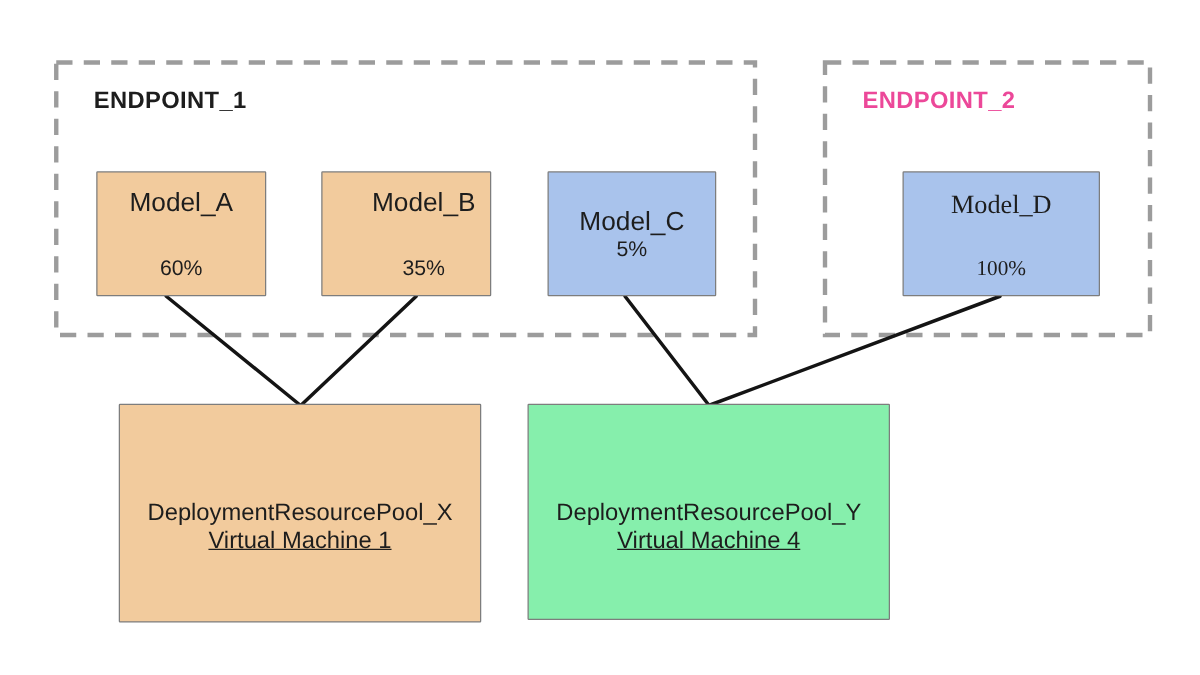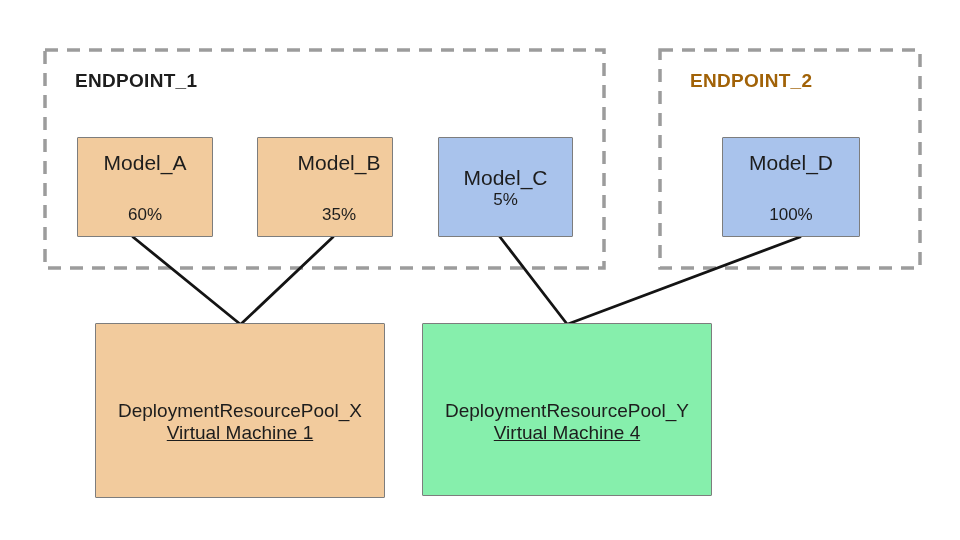--- a/index.html
+++ b/index.html
@@ -63,35 +63,35 @@
       <rect x="660" y="50" width="260" height="218" fill="none" stroke="#9c9c9c" stroke-width="3.5" stroke-dasharray="13 9"></rect>
       <line x1="133" y1="237" x2="240" y2="324" stroke="#141414" stroke-width="2.8" stroke-linecap="round"></line>
       <line x1="333" y1="237" x2="241" y2="324" stroke="#141414" stroke-width="2.8" stroke-linecap="round"></line>
       <line x1="500" y1="237" x2="567" y2="324" stroke="#141414" stroke-width="2.8" stroke-linecap="round"></line>
       <line x1="800" y1="237" x2="568" y2="324" stroke="#141414" stroke-width="2.8" stroke-linecap="round"></line>
     </svg>
 <div class="endpoint-region" style="left: 45px; top: 50px; width: 559px; height: 218px;">
       <div class="endpoint-label" style="color: rgb(29, 29, 29);">ENDPOINT_1</div>
     </div>
     <div class="endpoint-region" style="left: 660px; top: 50px; width: 260px; height: 218px;">
-      <div class="endpoint-label" style="color: #a16207;">ENDPOINT_2</div>
+      <div class="endpoint-label" style="color: #ec4899;">ENDPOINT_2</div>
     </div>
     <div class="node model-box" style="left: 77px; top: 137px; width: 136px; height: 100px; background: rgb(242, 203, 157); border-color: rgb(125, 125, 125); color: rgb(29, 29, 29); text-align: right;">
       <div class="model-label">Model_A</div>
       <div class="model-traffic">60%</div>
     </div>
     <div class="node model-box" style="left: 257px; top: 137px; width: 136px; height: 100px; background: rgb(242, 203, 157); border-color: rgb(125, 125, 125); color: rgb(29, 29, 29); padding-left: 32px;">
       <div class="model-label">Model_B</div>
       <div class="model-traffic">35%</div>
     </div>
     <div class="node model-box" style="left: 438px; top: 137px; width: 135px; height: 100px; background: rgb(169, 195, 236); border-color: rgb(125, 125, 125); color: rgb(29, 29, 29); justify-content: center;">
       <div class="model-label">Model_C</div>
       <div class="model-traffic">5%</div>
     </div>
-    <div class="node model-box" style="left: 722px; top: 137px; width: 138px; height: 100px; background: rgb(169, 195, 236); border-color: rgb(125, 125, 125); color: rgb(29, 29, 29);">
+    <div class="node model-box" style="left: 722px; top: 137px; width: 158px; height: 100px; background: rgb(169, 195, 236); border-color: rgb(125, 125, 125); color: rgb(29, 29, 29); font-family: Liberation Serif, serif;">
       <div class="model-label">Model_D</div>
       <div class="model-traffic">100%</div>
     </div>
     <div class="node pool-box" style="left: 95px; top: 323px; width: 290px; height: 175px; background: rgb(242, 203, 157); border-color: rgb(125, 125, 125); color: rgb(29, 29, 29);">
       <div class="pool-label">DeploymentResourcePool_X</div>
       <div class="pool-sublabel">Virtual Machine 1</div>
     </div>
     <div class="node pool-box" style="left: 422px; top: 323px; width: 290px; height: 173px; background: #86efac; border-color: rgb(125, 125, 125); color: rgb(29, 29, 29);">
       <div class="pool-label">DeploymentResourcePool_Y</div>
       <div class="pool-sublabel">Virtual Machine 4</div>

